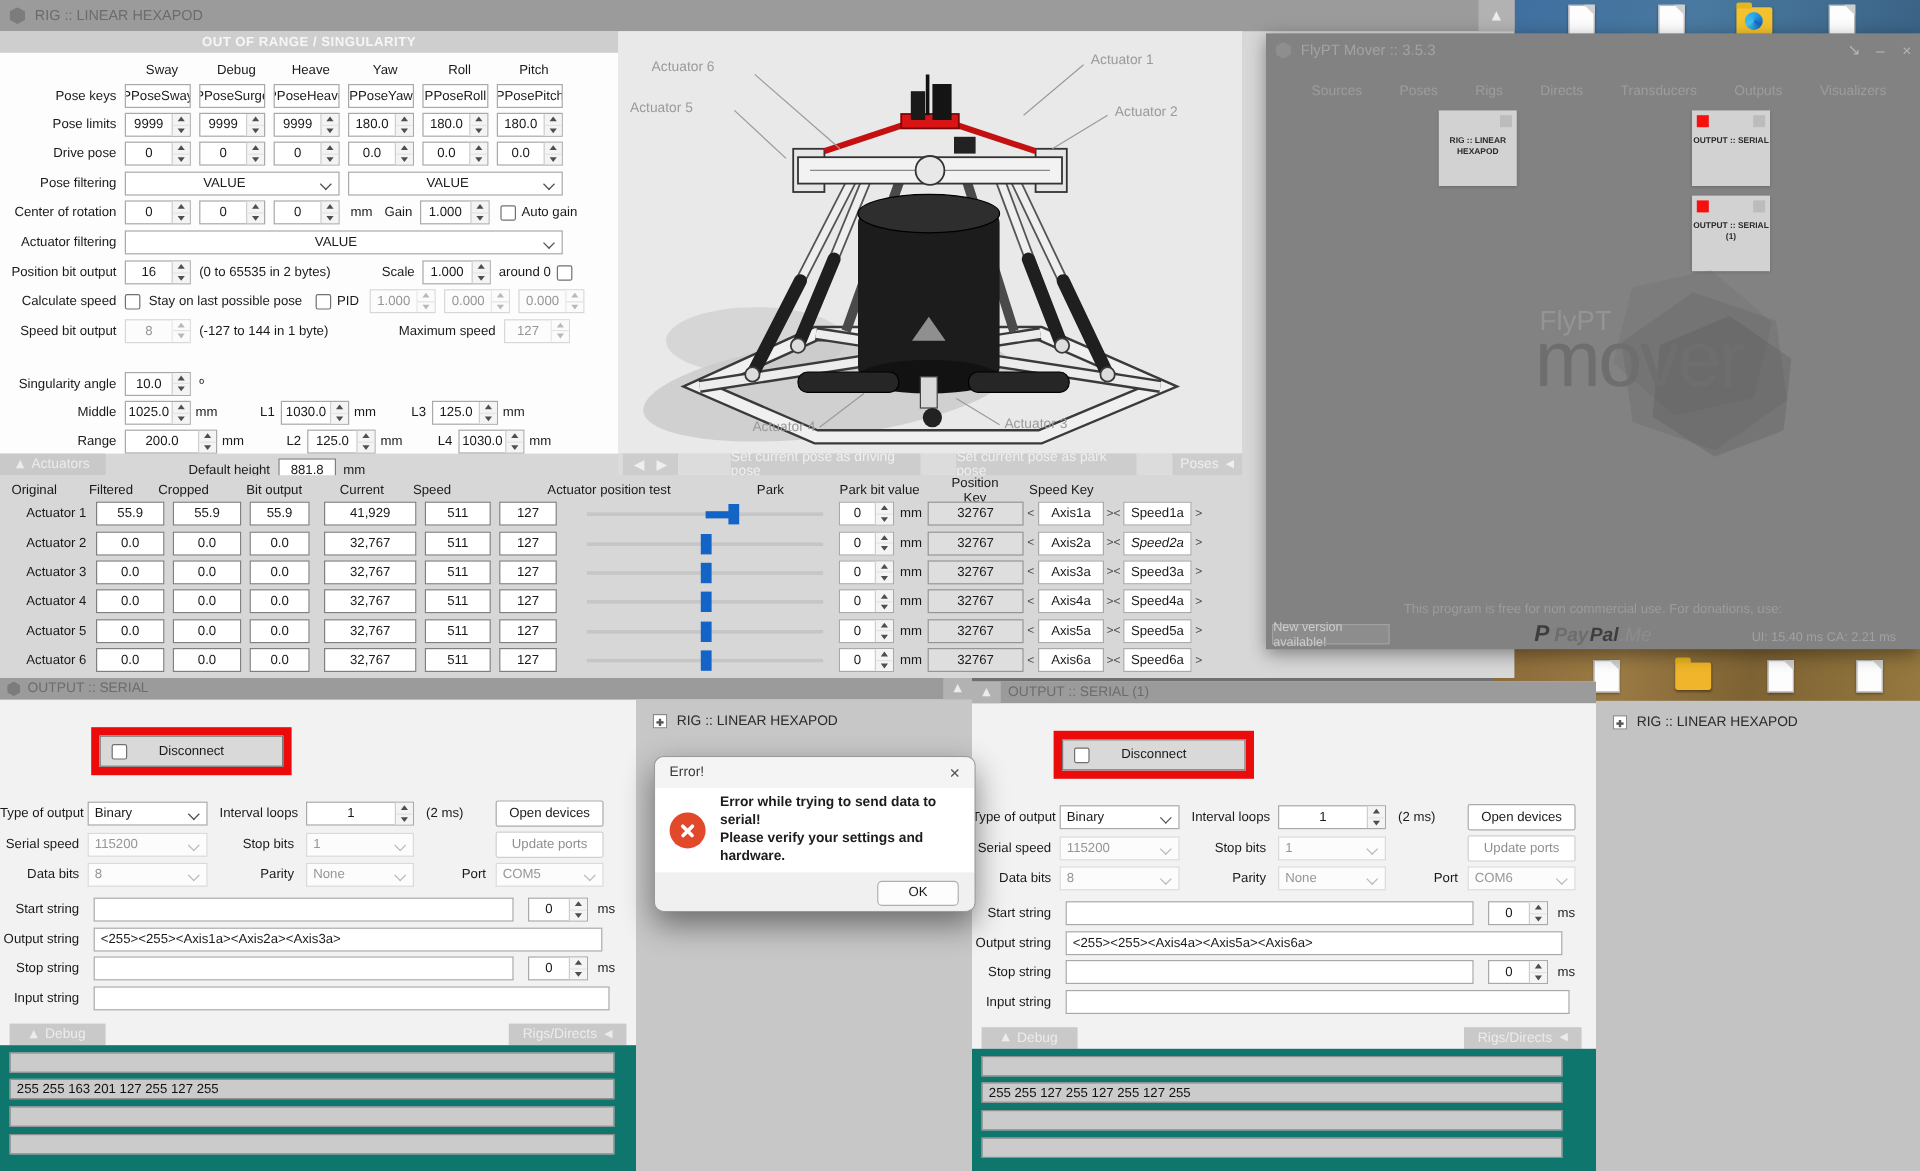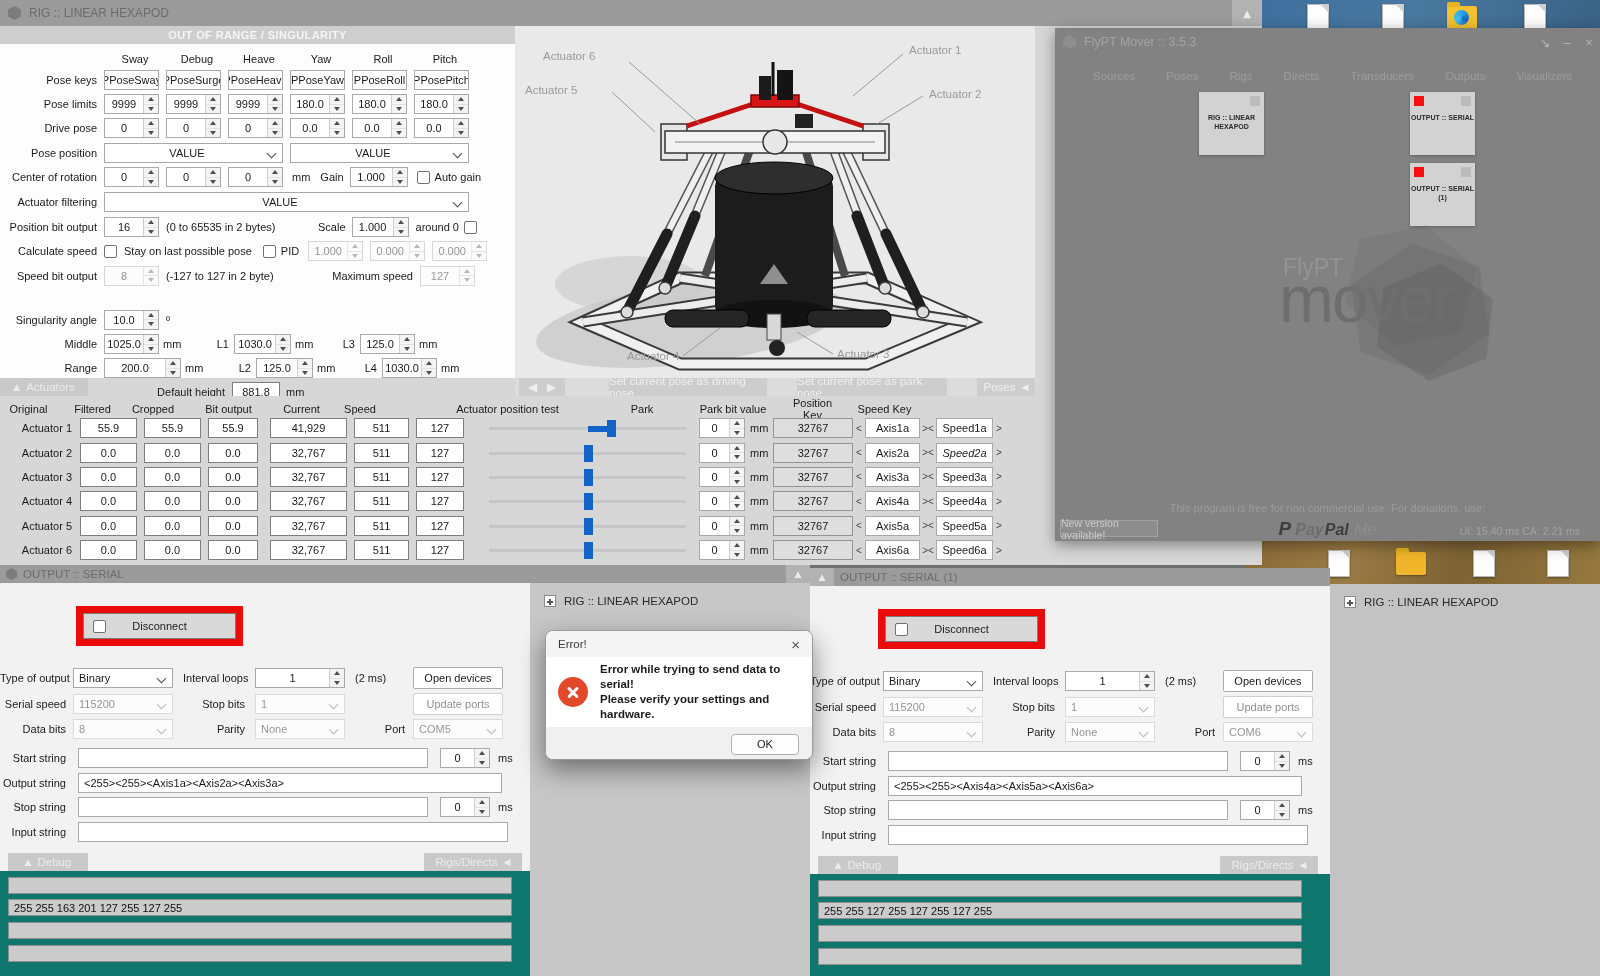--- a/index.html
+++ b/index.html
@@ -271,21 +271,21 @@
         </div>
       <div class="spin col">
           <span class="v">0.0</span>
           <span class="ud">
             <i class="up"></i>
             <i class="dn"></i>
           </span>
         </div>
     </div>
     <div class="srow" style="height:25px;">
-      <span class="lbl">Pose position</span>
+      <span class="lbl">Pose filtering</span>
       <div class="combo" style="width:179px;margin-right:7px;">VALUE</div>
       <div class="combo" style="width:179px;">VALUE</div>
     </div>
     <div class="srow">
       <span class="lbl">Center of rotation</span>
       <div class="spin col">
           <span class="v">0</span>
           <span class="ud">
             <i class="up"></i>
             <i class="dn"></i>
@@ -373,21 +373,21 @@
     </div>
     <div class="srow" style="height:25px;">
       <span class="lbl">Speed bit output</span>
       <div class="spin dis col">
           <span class="v">8</span>
           <span class="ud">
             <i class="up"></i>
             <i class="dn"></i>
           </span>
         </div>
-      <span>(-127 to 127 in 2 byte)</span>
+      <span>(-127 to 144 in 1 byte)</span>
       <span style="flex:1"></span>
       <span>Maximum speed</span>
       <div class="spin dis" style="width:55px;margin-left:7px;margin-right:40px;">
           <span class="v">127</span>
           <span class="ud">
             <i class="up"></i>
             <i class="dn"></i>
           </span>
         </div>
     </div>

